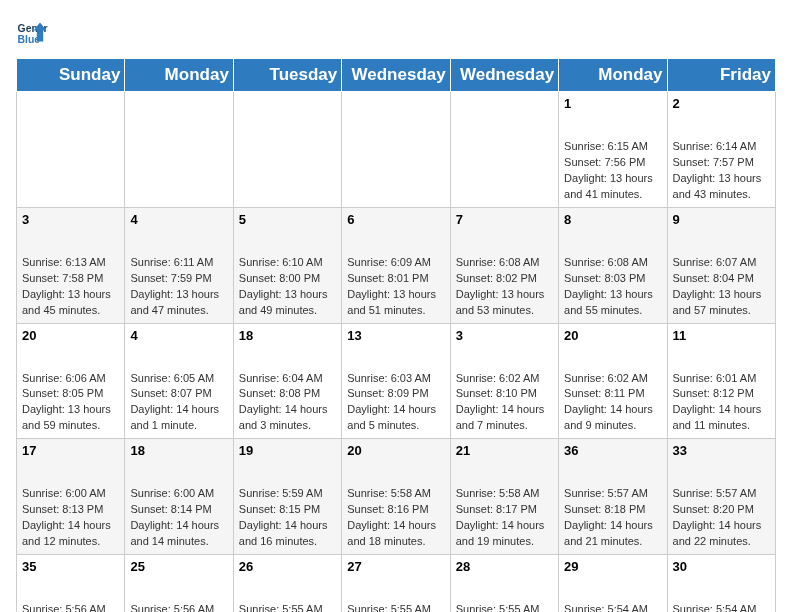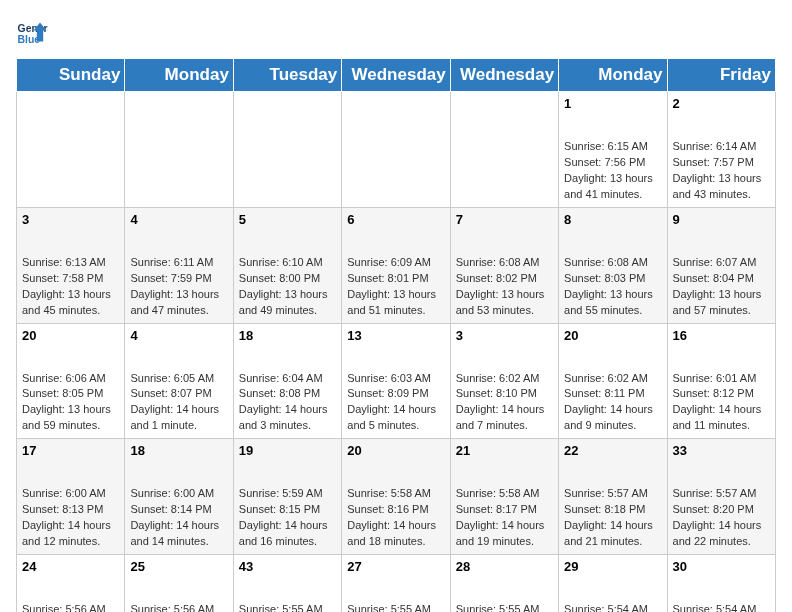--- a/index.html
+++ b/index.html
@@ -175,21 +175,21 @@
         </td>
         <td>
           <span class="day-num">3</span>
           <div class="day-info">Sunrise: 6:02 AM<br>Sunset: 8:10 PM<br>Daylight: 14 hours<br>and 7 minutes.</div>
         </td>
         <td>
           <span class="day-num">20</span>
           <div class="day-info">Sunrise: 6:02 AM<br>Sunset: 8:11 PM<br>Daylight: 14 hours<br>and 9 minutes.</div>
         </td>
         <td>
-          <span class="day-num">16</span>
+          <span class="day-num">11</span>
           <div class="day-info">Sunrise: 6:01 AM<br>Sunset: 8:12 PM<br>Daylight: 14 hours<br>and 11 minutes.</div>
         </td>
       </tr>
       <tr>
         <td>
           <span class="day-num">17</span>
           <div class="day-info">Sunrise: 6:00 AM<br>Sunset: 8:13 PM<br>Daylight: 14 hours<br>and 12 minutes.</div>
         </td>
         <td>
           <span class="day-num">18</span>
@@ -201,39 +201,39 @@
         </td>
         <td>
           <span class="day-num">20</span>
           <div class="day-info">Sunrise: 5:58 AM<br>Sunset: 8:16 PM<br>Daylight: 14 hours<br>and 18 minutes.</div>
         </td>
         <td>
           <span class="day-num">21</span>
           <div class="day-info">Sunrise: 5:58 AM<br>Sunset: 8:17 PM<br>Daylight: 14 hours<br>and 19 minutes.</div>
         </td>
         <td>
-          <span class="day-num">22</span>
+          <span class="day-num">36</span>
           <div class="day-info">Sunrise: 5:57 AM<br>Sunset: 8:18 PM<br>Daylight: 14 hours<br>and 21 minutes.</div>
         </td>
         <td>
           <span class="day-num">33</span>
           <div class="day-info">Sunrise: 5:57 AM<br>Sunset: 8:20 PM<br>Daylight: 14 hours<br>and 22 minutes.</div>
         </td>
       </tr>
       <tr>
         <td>
-          <span class="day-num">24</span>
+          <span class="day-num">35</span>
           <div class="day-info">Sunrise: 5:56 AM<br>Sunset: 8:21 PM<br>Daylight: 14 hours<br>and 24 minutes.</div>
         </td>
         <td>
           <span class="day-num">25</span>
           <div class="day-info">Sunrise: 5:56 AM<br>Sunset: 8:22 PM<br>Daylight: 14 hours<br>and 25 minutes.</div>
         </td>
         <td>
-          <span class="day-num">43</span>
+          <span class="day-num">26</span>
           <div class="day-info">Sunrise: 5:55 AM<br>Sunset: 8:23 PM<br>Daylight: 14 hours<br>and 27 minutes.</div>
         </td>
         <td>
           <span class="day-num">27</span>
           <div class="day-info">Sunrise: 5:55 AM<br>Sunset: 8:24 PM<br>Daylight: 14 hours<br>and 28 minutes.</div>
         </td>
         <td>
           <span class="day-num">28</span>
           <div class="day-info">Sunrise: 5:55 AM<br>Sunset: 8:25 PM<br>Daylight: 14 hours<br>and 29 minutes.</div>
         </td>

